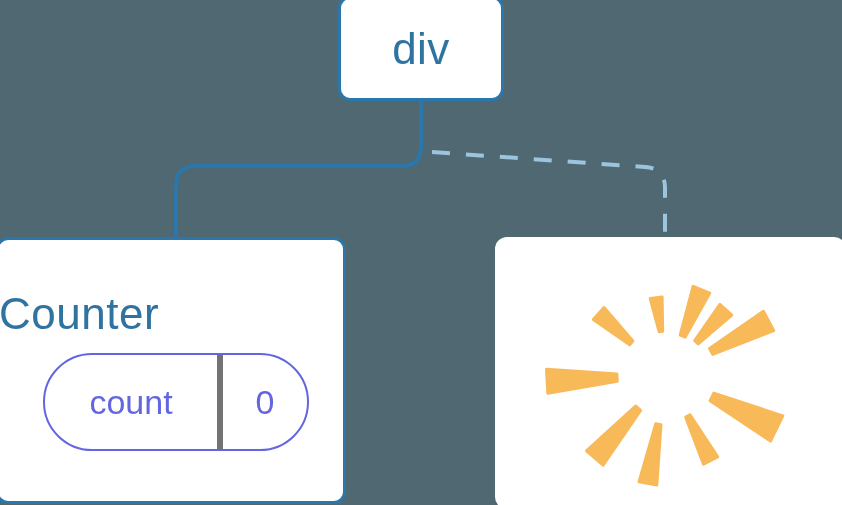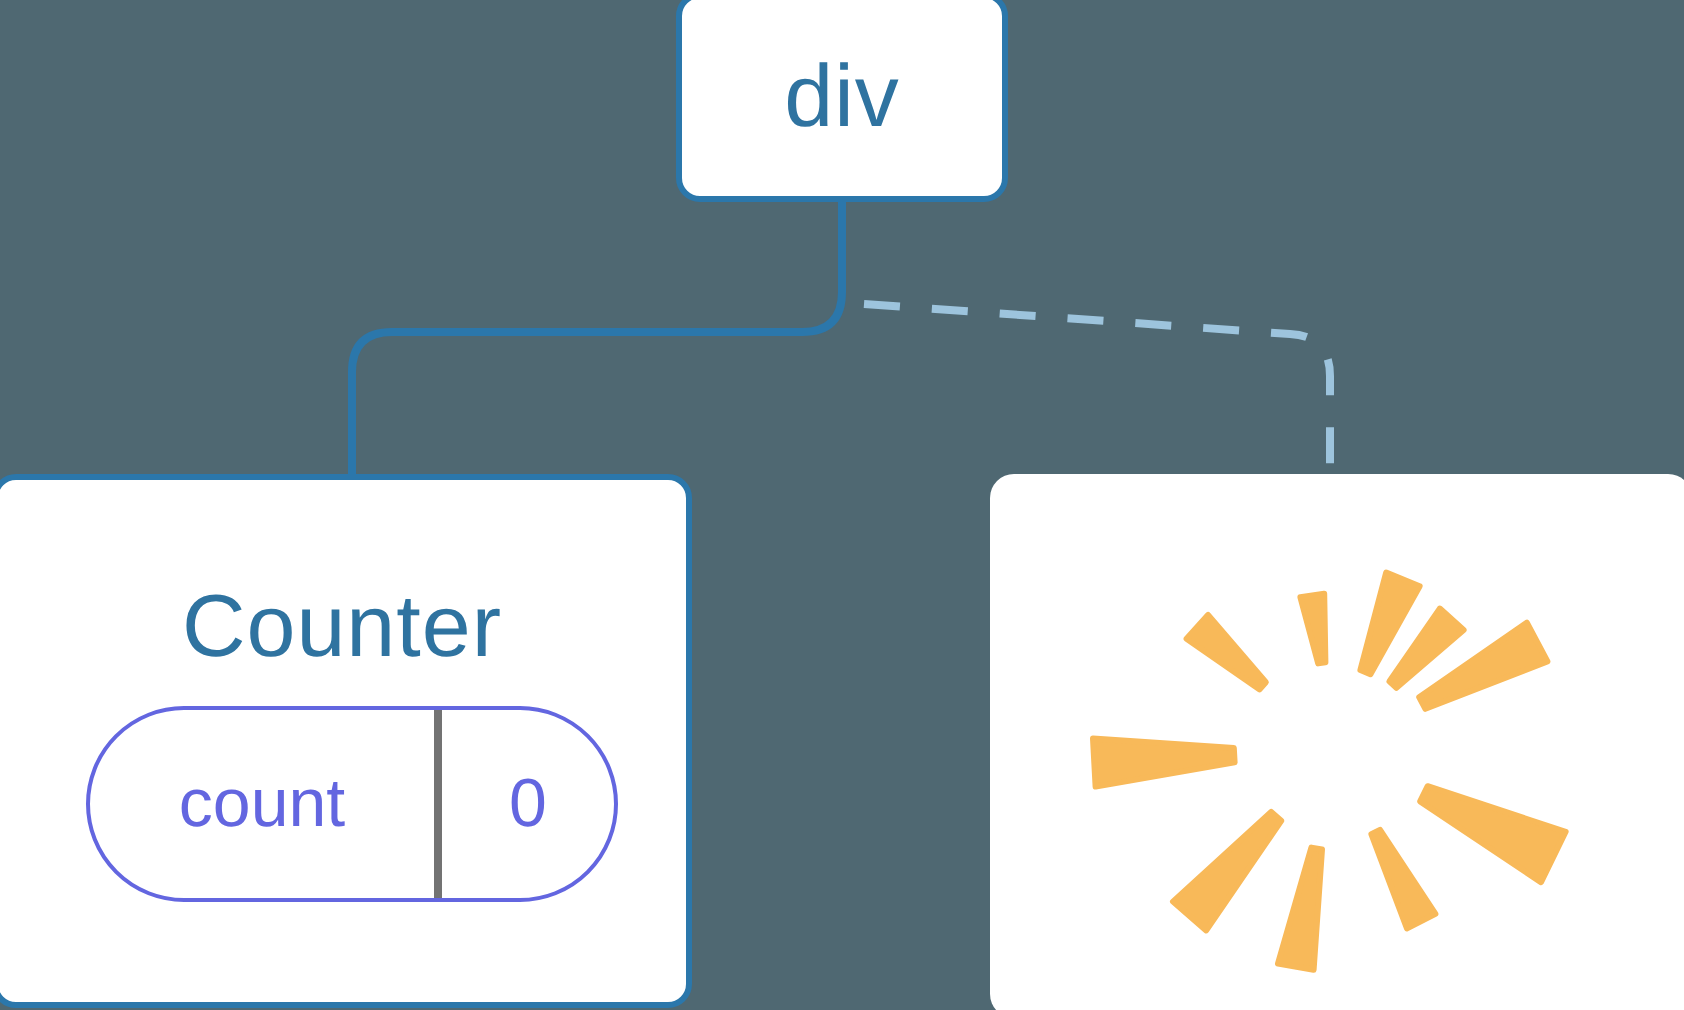--- a/index.html
+++ b/index.html
@@ -58,40 +58,39 @@
     font-size: 44px;
     font-weight: 400;
     letter-spacing: 0.5px;
     line-height: 1;
   }
   .counter-title {
     position: absolute;
     left: 0;
     right: 0;
     top: 52px;
-    text-align: center;
   }
   .pill {
     position: absolute;
     left: 44px;
     top: 113px;
     width: 266px;
     height: 98px;
     border: 2px solid #6366e0;
     border-radius: 49px;
     box-sizing: border-box;
     display: flex;
     align-items: stretch;
   }
   .pill-key {
     flex: 0 0 172px;
     display: flex;
     align-items: center;
     justify-content: center;
-    border-right: 4px solid #737373;
+    border-right: 6px solid #737373;
     color: #6366e0;
     font-size: 34px;
     line-height: 1;
   }
   .pill-val {
     flex: 1 1 auto;
     display: flex;
     align-items: center;
     justify-content: center;
     color: #6366e0;

